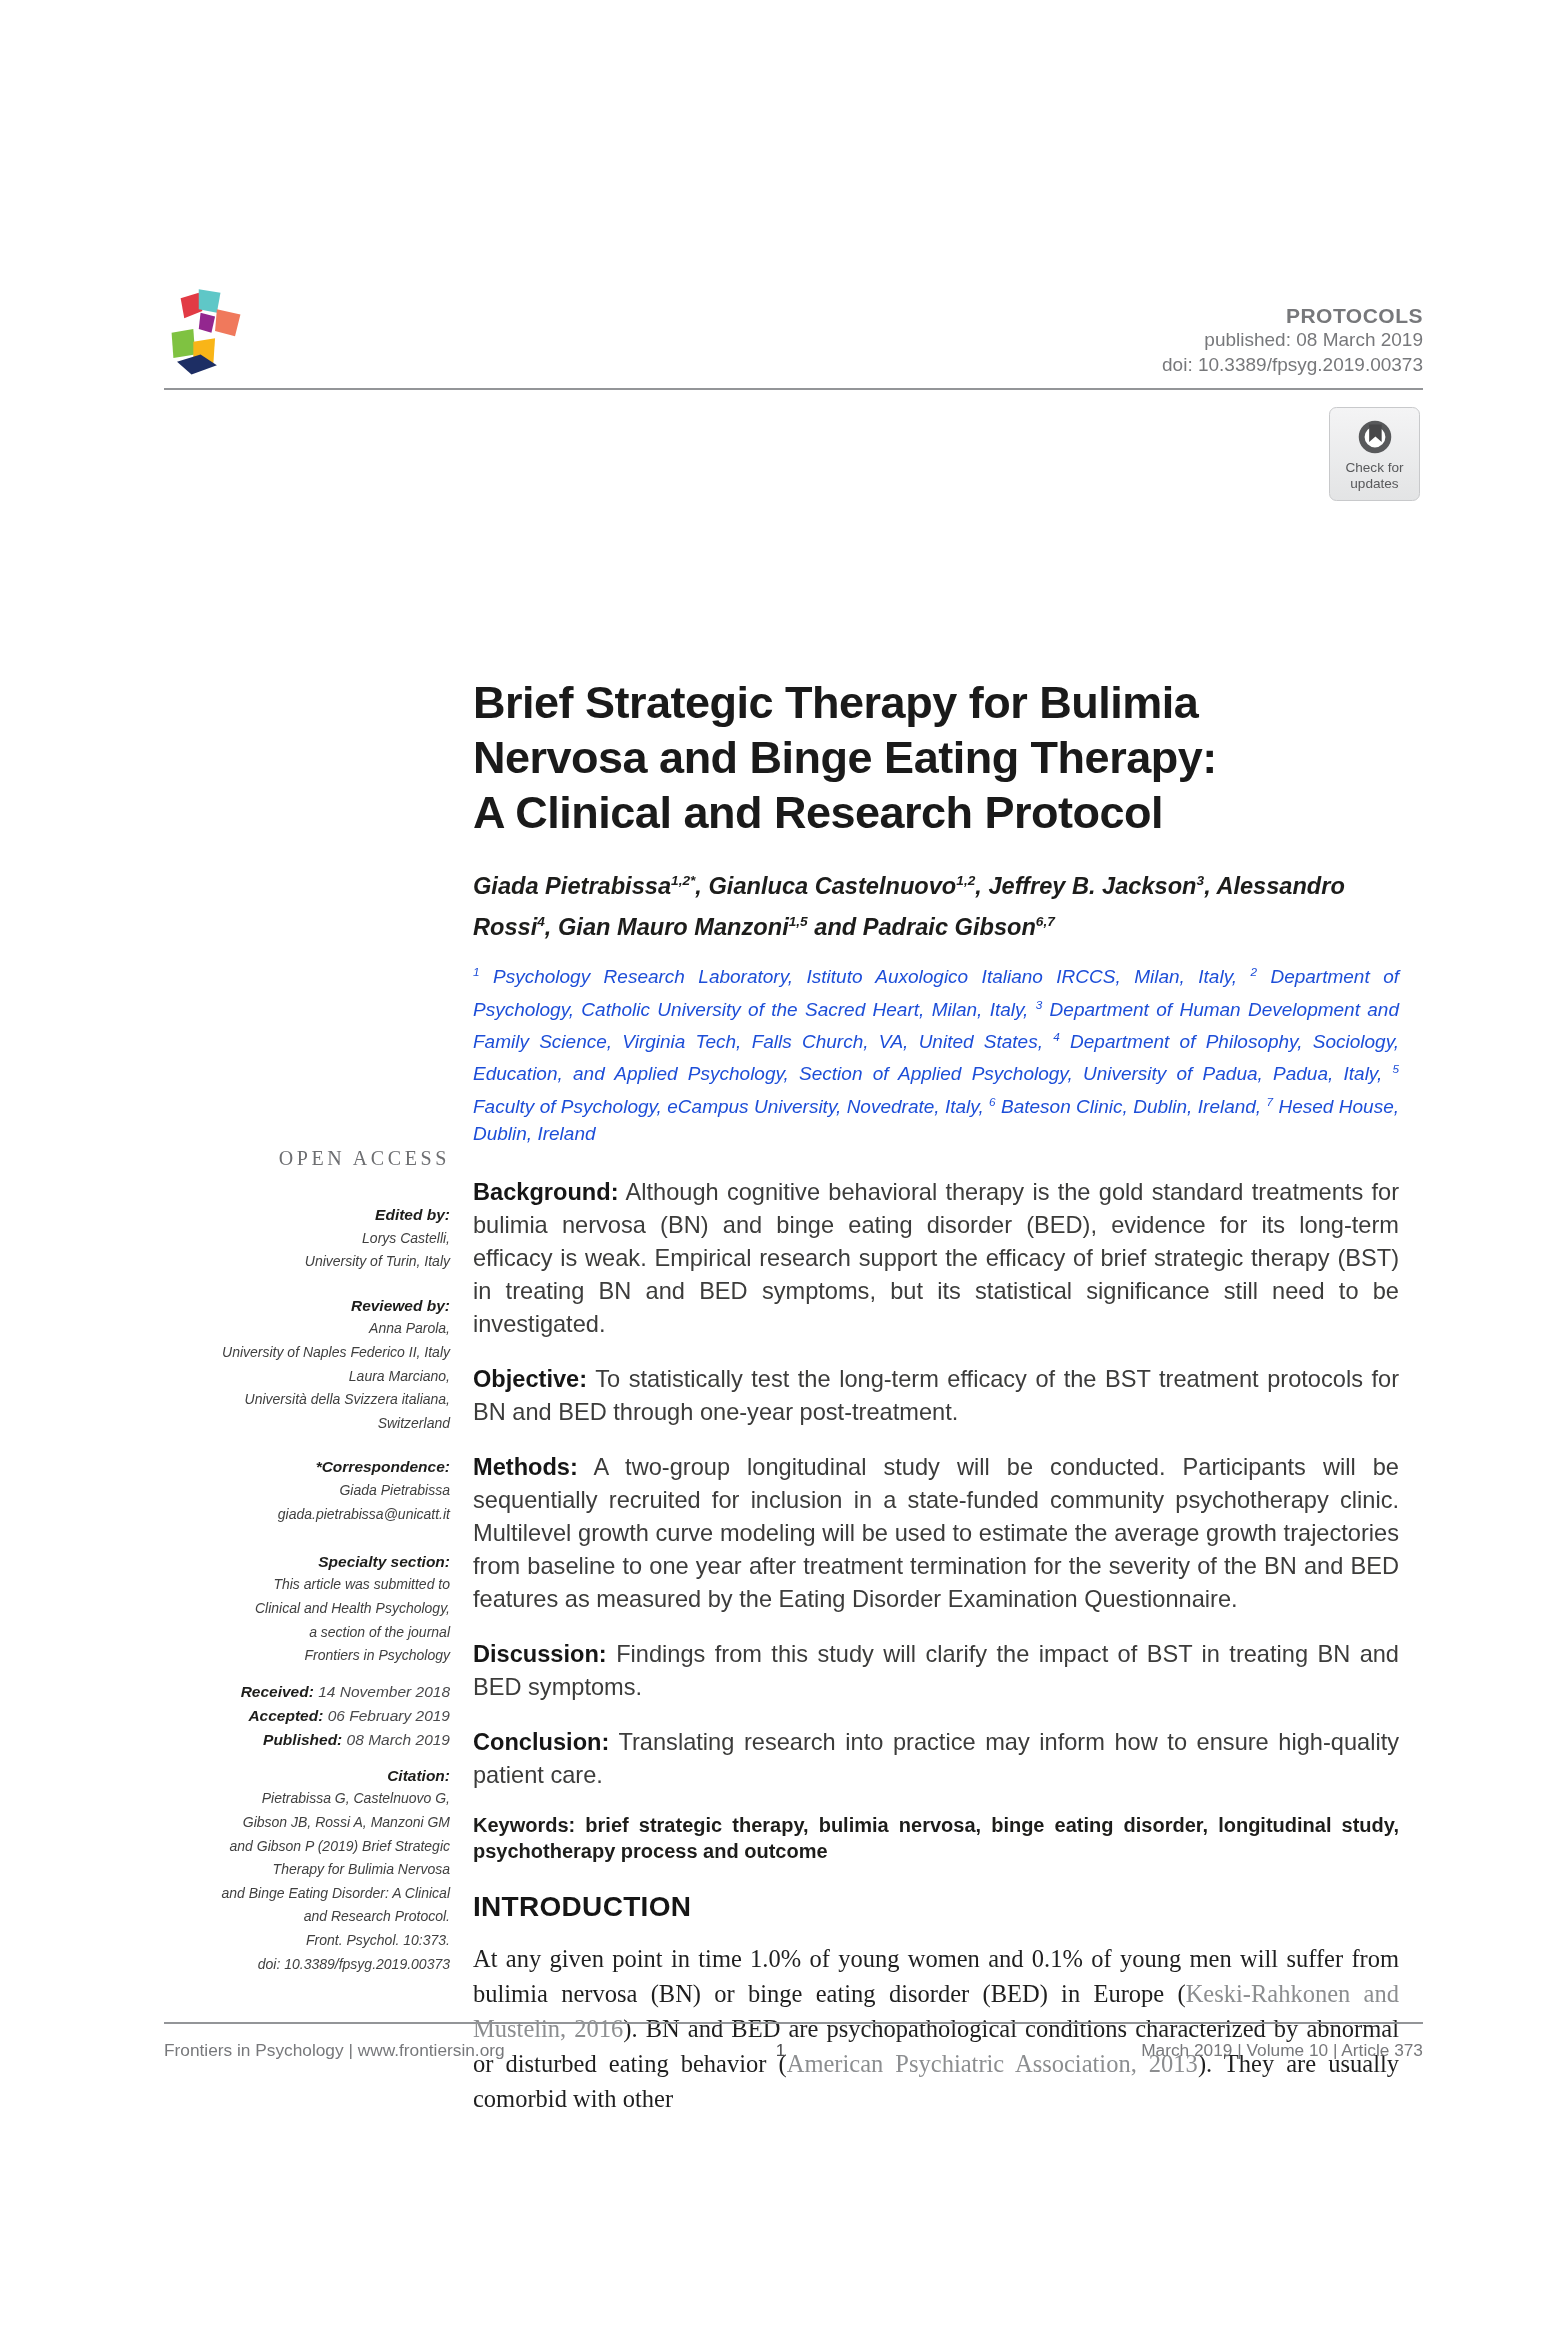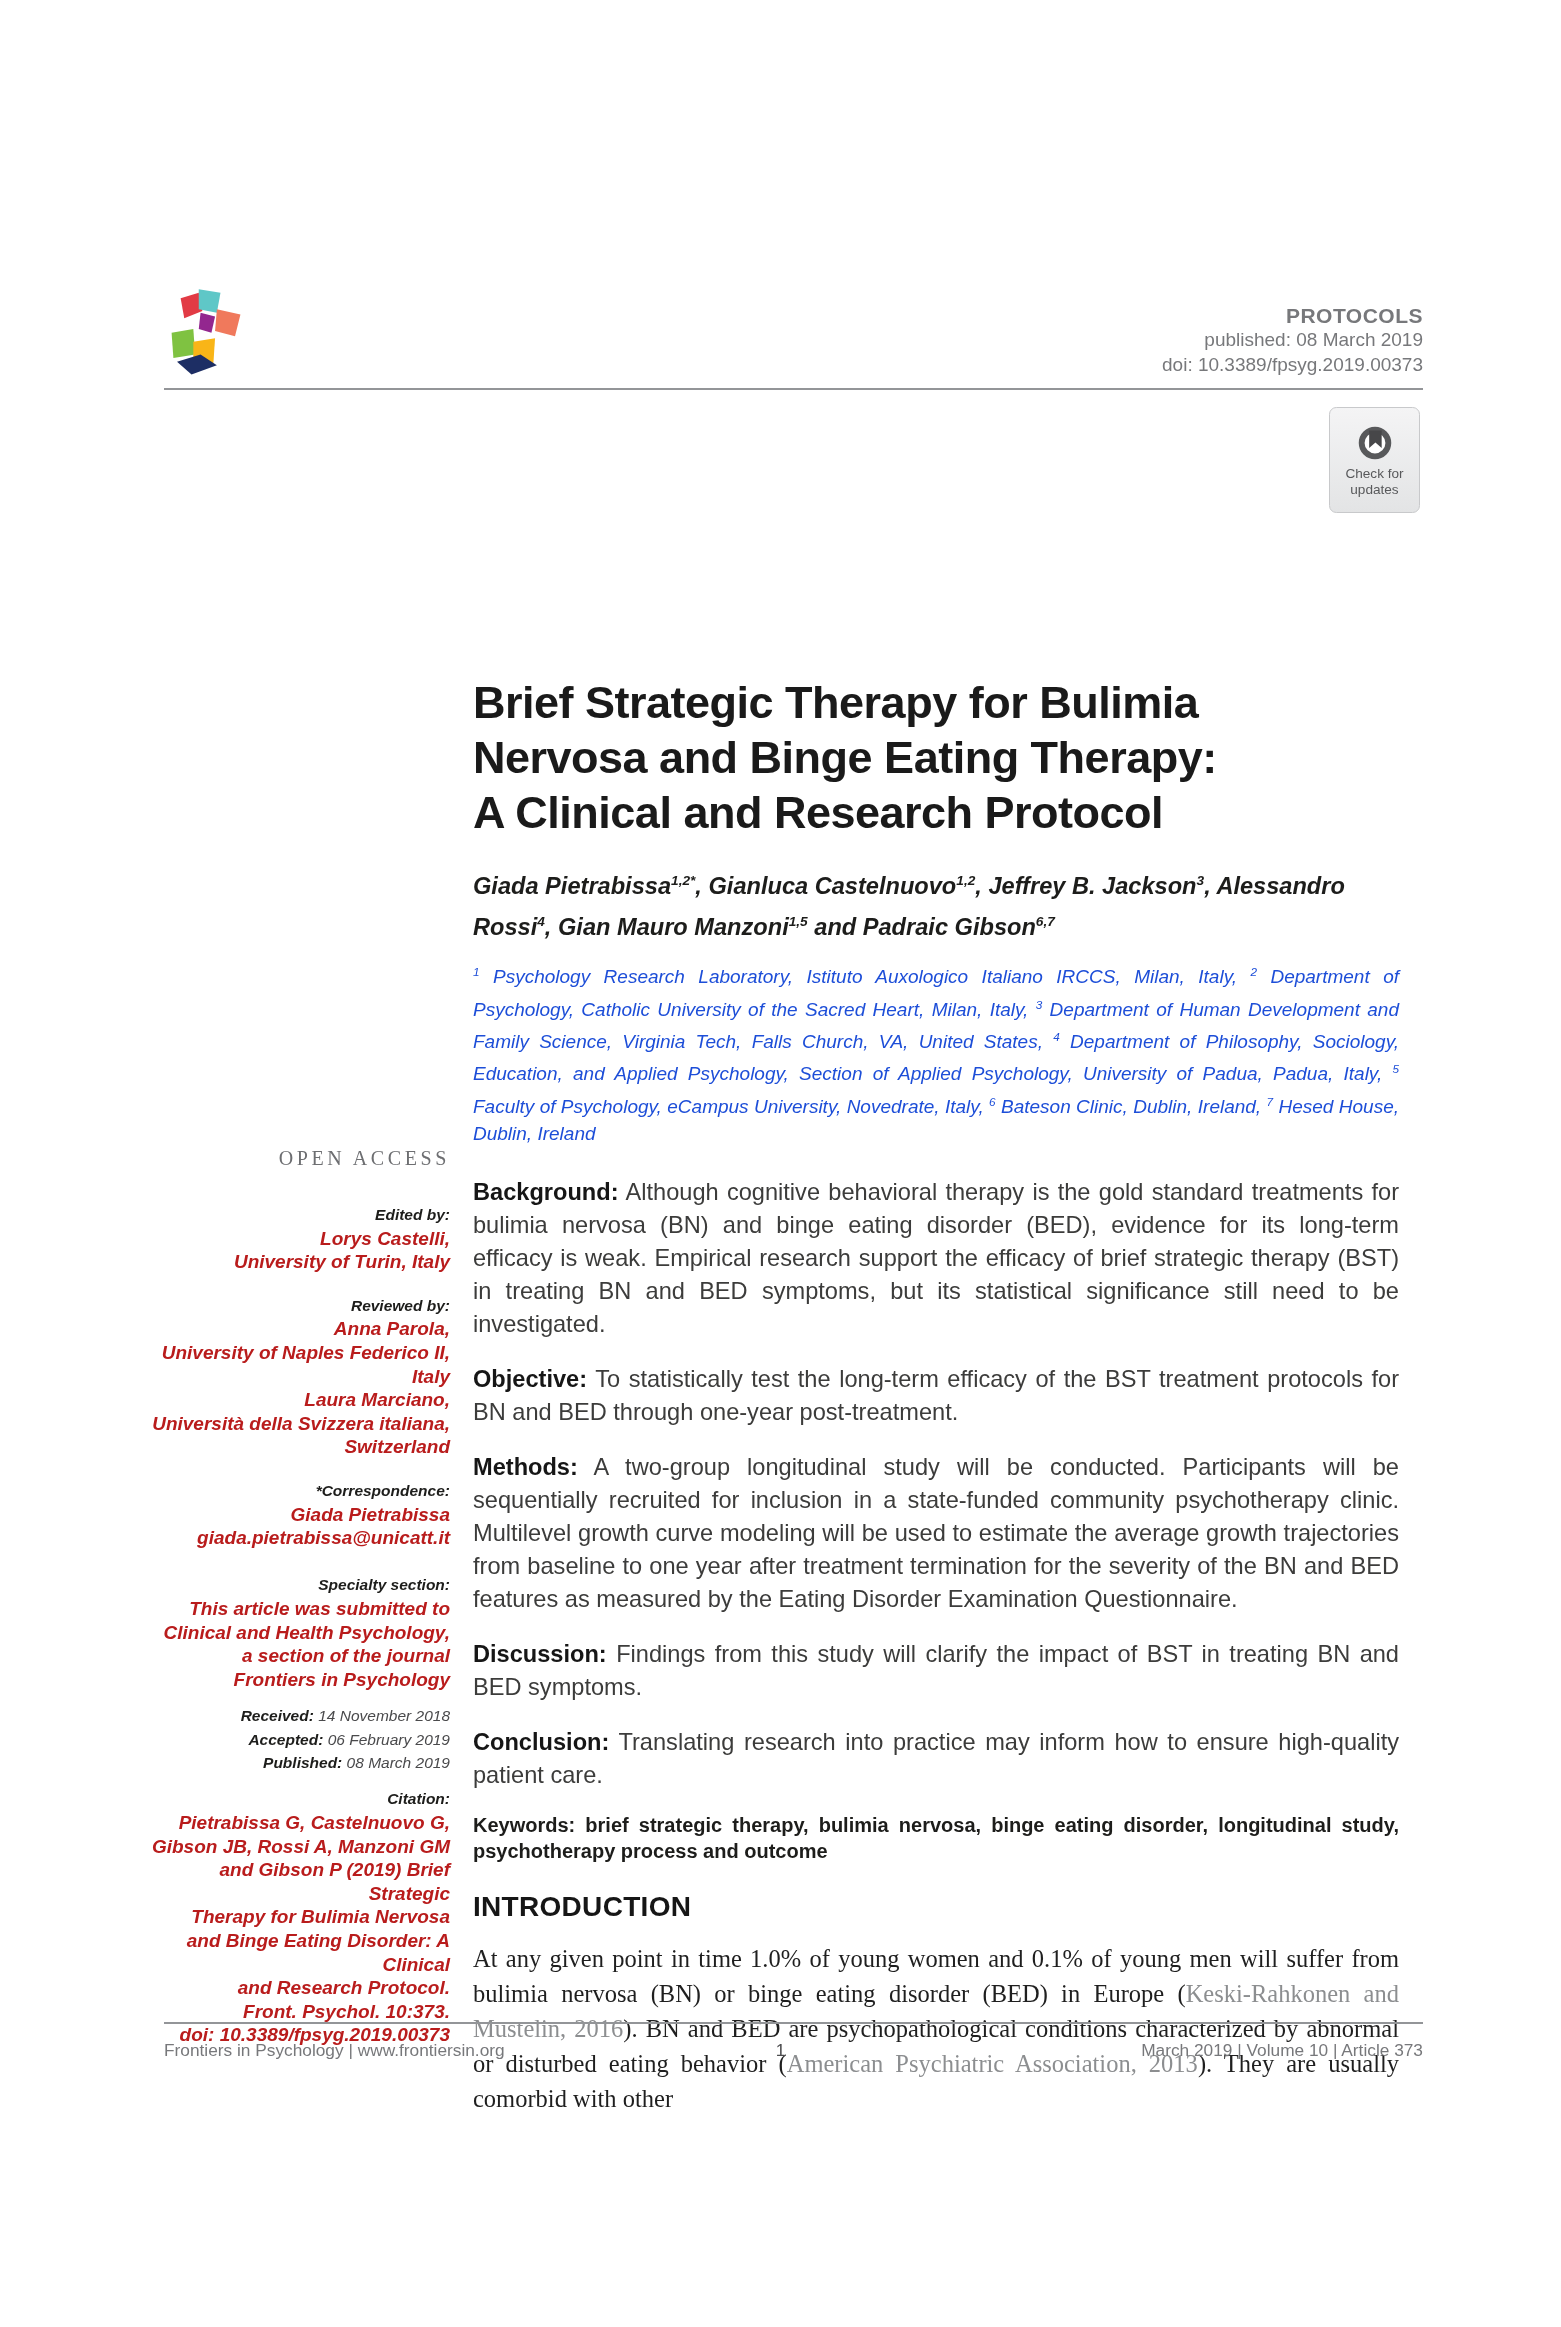--- a/index.html
+++ b/index.html
@@ -12,21 +12,21 @@
   .logo { position:absolute; left:164px; top:282px; display:flex; align-items:flex-start; }
   .logo-text { margin-left:14.5px; margin-top:20px; }
   .logo-frontiers { font-size:42px; font-weight:bold; color:#54555a; letter-spacing:-0.9px; line-height:1.0; }
   .logo-section { font-family:"Liberation Serif", serif; font-size:36px; color:#828487; line-height:1.05; }
   .header-meta { position:absolute; right:138px; top:304px; text-align:right; color:#77787b; }
   .header-type { font-size:21px; font-weight:bold; letter-spacing:0.5px; }
   .header-meta .meta-line { font-size:19px; line-height:24.5px; }
   .rule-top { position:absolute; left:164px; top:388px; width:1259px; height:1.8px; background:#939598; }
   
   .badge {
-    position:absolute; left:1329px; top:407px; width:91px; height:106px;
+    position:absolute; left:1329px; top:407px; width:91px; height:94px;
     background:linear-gradient(#f4f4f5,#e3e4e5); border:0.9px solid #c8c9cb; border-radius:7.3px;
     display:flex; flex-direction:column; align-items:center; justify-content:center; cursor:pointer;
   }
   .badge-label { font-size:13.6px; color:#58595b; line-height:15.5px; text-align:center; }
   
   .main { position:absolute; left:473px; top:675px; width:926px; }
   .title-line { font-size:45px; line-height:55px; font-weight:bold; color:#1a1a1a; letter-spacing:-0.5px; }
   .authors { margin-top:23.6px; font-size:23.6px; font-weight:bold; font-style:italic; color:#1d1d1b; line-height:36px; }
   .authors sup { font-size:58%; }
   .affiliations { margin-top:12.7px; font-size:19px; font-style:italic; color:#1d4ed8; line-height:27px; text-align:justify; }
@@ -36,21 +36,21 @@
   .abstract b { color:#161616; }
   .keywords { margin-top:20px; font-size:20px; font-weight:bold; color:#1d1d1b; line-height:26px; text-align:justify; }
   .intro-heading { margin-top:27px; font-size:28px; font-weight:bold; color:#161616; letter-spacing:0.3px; }
   .intro-para { margin-top:18px; font-family:"Liberation Serif", serif; font-size:24.5px; line-height:35px; color:#1f1f1f; text-align:justify; }
   .cite { color:#8c8e90; cursor:pointer; }
   
   .sidebar { position:absolute; left:136px; top:1147px; width:314px; text-align:right; }
   .open-access { font-family:"Liberation Serif", serif; font-size:20px; letter-spacing:3.6px; color:#6d6e71; }
   .sb-block { margin-top:20px; }
   .sb-label { font-size:15.5px; font-weight:bold; font-style:italic; color:#1d1d1b; line-height:23.6px; }
-  .sb-line { font-size:19px; font-style:italic; color:#b91c1c; line-height:23.6px;font-weight:bold; }
+  .sb-line { font-size:14px; font-style:italic; color:#404040; line-height:23.6px; }
   .sb-date { font-size:15.5px; font-style:italic; line-height:23.6px; color:#4a4a4c; }
   .sb-date b { color:#1d1d1b; }
   .mt-lg { margin-top:33px; } .mt-md { margin-top:23.6px; } .mt-sm { margin-top:12.7px; }
   
   .rule-bottom { position:absolute; left:164px; top:2022px; width:1259px; height:1.8px; background:#939598; }
   .footer-left { position:absolute; left:164px; top:2040px; font-size:17.3px; color:#77787b; }
   .footer-page { position:absolute; left:0; width:1561px; top:2040px; text-align:center; font-size:17.3px; color:#4c4c4e; }
   .footer-right { position:absolute; right:138px; top:2040px; font-size:17.3px; color:#77787b; }
 </style>
 </head>

